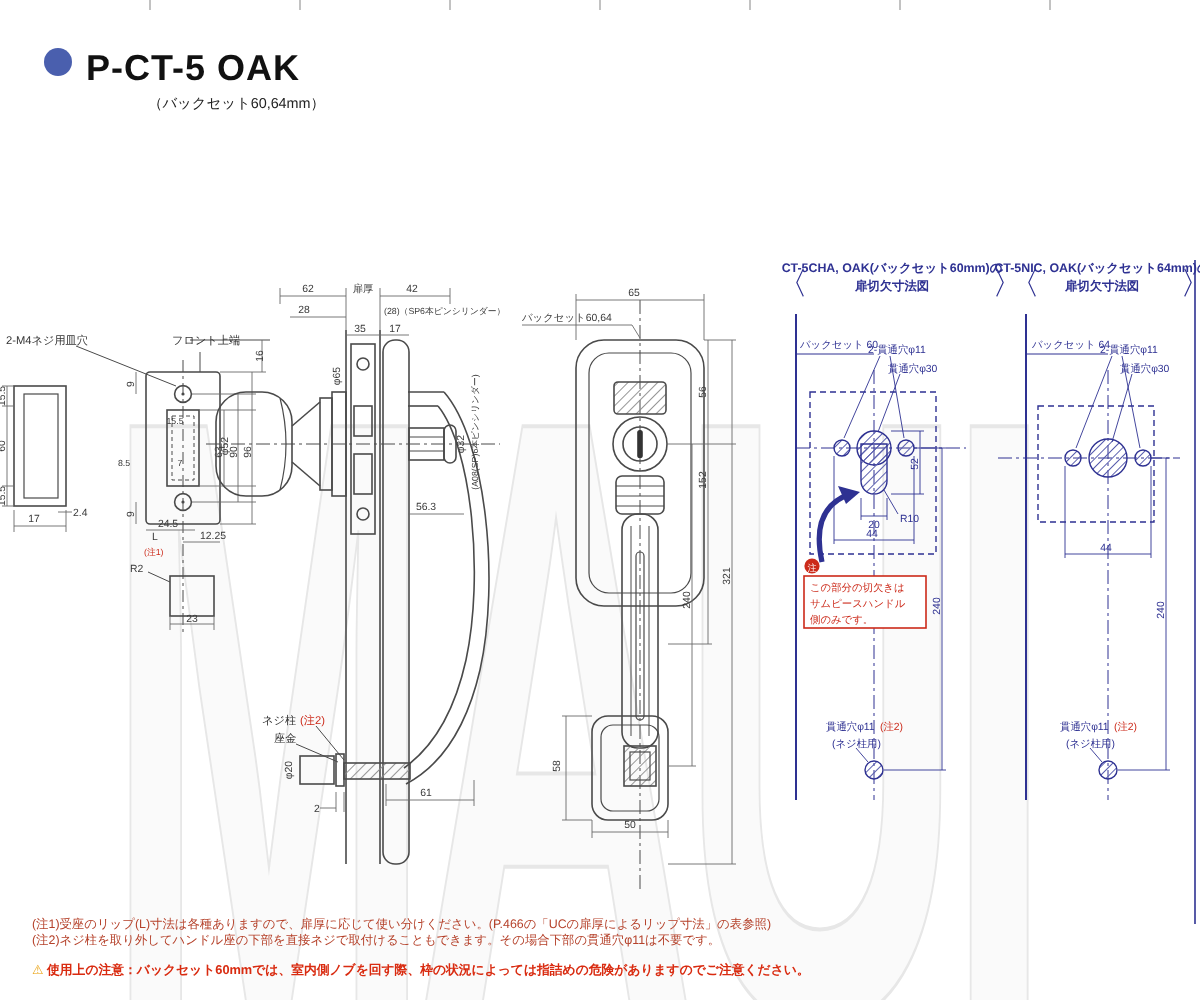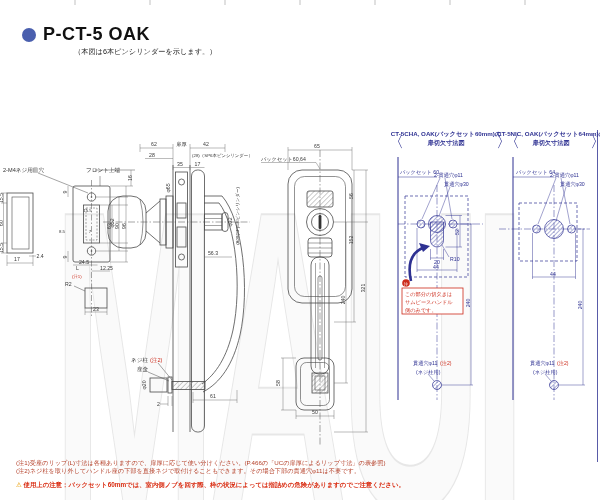--- a/index.html
+++ b/index.html
@@ -2,21 +2,21 @@
 <html><head>
 <meta charset="utf-8">
 <style>
   html,body{margin:0;padding:0;}
   body{width:600px;height:500px;position:relative;background:#ffffff;overflow:hidden;
        font-family:"Liberation Sans","DejaVu Sans",sans-serif;}
   .abs{position:absolute;}
   #watermark{left:52px;top:146px;font-size:430px;font-weight:bold;line-height:1;
       letter-spacing:-22px;color:#fafafa;-webkit-text-stroke:2px #e7e7e7;
       transform:scaleX(0.46);transform-origin:left top;user-select:none;z-index:0;}
-  #title-row{left:22px;top:24px;z-index:3;display:flex;align-items:center;}
+  #title-row{left:22px;top:24px;z-index:3;display:flex;}
   #title-bullet{width:14px;height:14px;border-radius:50%;background:#4a5fae;margin-right:7px;}
   #page-title{font-size:18px;font-weight:bold;color:#111;letter-spacing:.5px;}
   #title-notes{left:74px;top:47px;z-index:3;font-size:7.2px;color:#222;line-height:9.5px;}
   #drawing{left:0;top:0;z-index:2;}
   svg text{font-family:"Liberation Sans","DejaVu Sans",sans-serif;}
   .t{font-size:5.2px;fill:#3a3a3a;}
   .t4{font-size:4.4px;fill:#3a3a3a;}
   .lb{font-size:5.6px;fill:#333;}
   .bt{fill:#2e3192;}
   .rt{fill:#cc2a1a;}
@@ -29,21 +29,21 @@
 </head>
 <body>
 
 <div id="watermark" class="abs">MAUI</div>
 
 <div id="title-row" class="abs">
   <div id="title-bullet"></div>
   <div id="page-title">P-CT-5 OAK</div>
 </div>
 <div id="title-notes" class="abs">
-  <div>（本図は6本ピンシリンダーを示します。）</div>
+  <div>（バックセット60,64mm）</div>
 </div>
 
 <svg id="drawing" class="abs" width="600" height="500" viewBox="0 0 600 500">
   <defs>
     <pattern id="hatchG" width="3.5" height="3.5" patternUnits="userSpaceOnUse" patternTransform="rotate(45)">
       <line x1="0" y1="0" x2="0" y2="3.5" stroke="#8a8a8a" stroke-width="0.9"></line>
     </pattern>
     <pattern id="hatchB" width="3" height="3" patternUnits="userSpaceOnUse" patternTransform="rotate(45)">
       <line x1="0" y1="0" x2="0" y2="3" stroke="#5a5fae" stroke-width="1"></line>
     </pattern>

